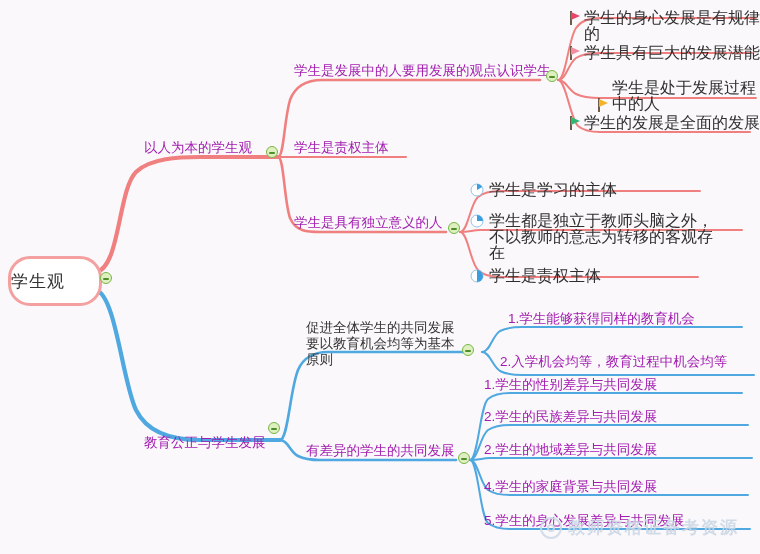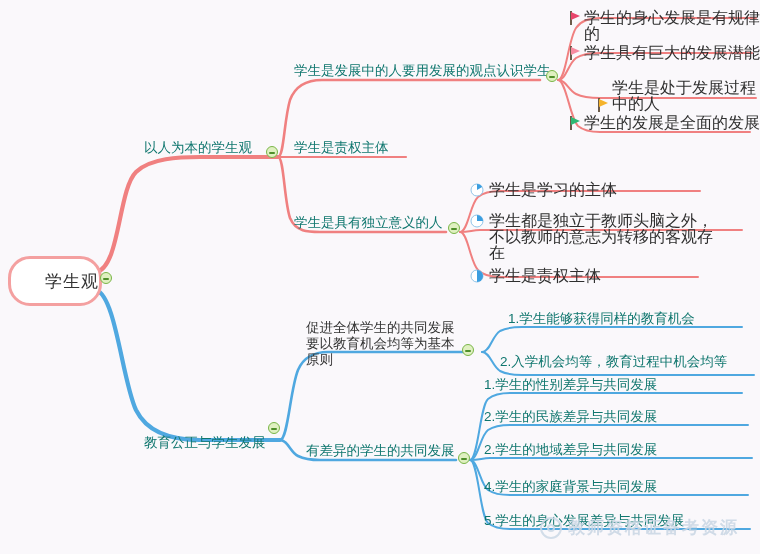--- a/index.html
+++ b/index.html
@@ -13,25 +13,25 @@
   #canvas{position:absolute;inset:0;width:760px;height:554px;}
   svg.lines{position:absolute;left:0;top:0;width:760px;height:554px;pointer-events:none;}
 
   .node{position:absolute;white-space:nowrap;color:#2b2b2b;}
   .node .txt{display:block;}
 
   
   .root{
     left:8px;top:256px;width:88px;height:44px;
     border:3px solid #f4a0a0;border-radius:22px;background:#ffffff;
-    display:flex;align-items:center;justify-content:flex-end;
+    display:flex;align-items:center;justify-content:flex-start;
     font-size:17px;color:#333;letter-spacing:1px;font-family:Liberation Serif, serif;
   }
 
-  .lbl{font-size:13.5px;line-height:16px;color:#0f766e;}
+  .lbl{font-size:13.5px;line-height:16px;color:#a21caf;}
   .lbl2{font-size:13.5px;line-height:16px;color:#333;white-space:normal;}
 
   .leaf{
     font-size:16px;line-height:16px;color:#2f2f2f;
     display:flex;align-items:flex-start;gap:5px;white-space:nowrap;
   }
   .leaf .body{white-space:normal;}
 
   
   .toggle{

